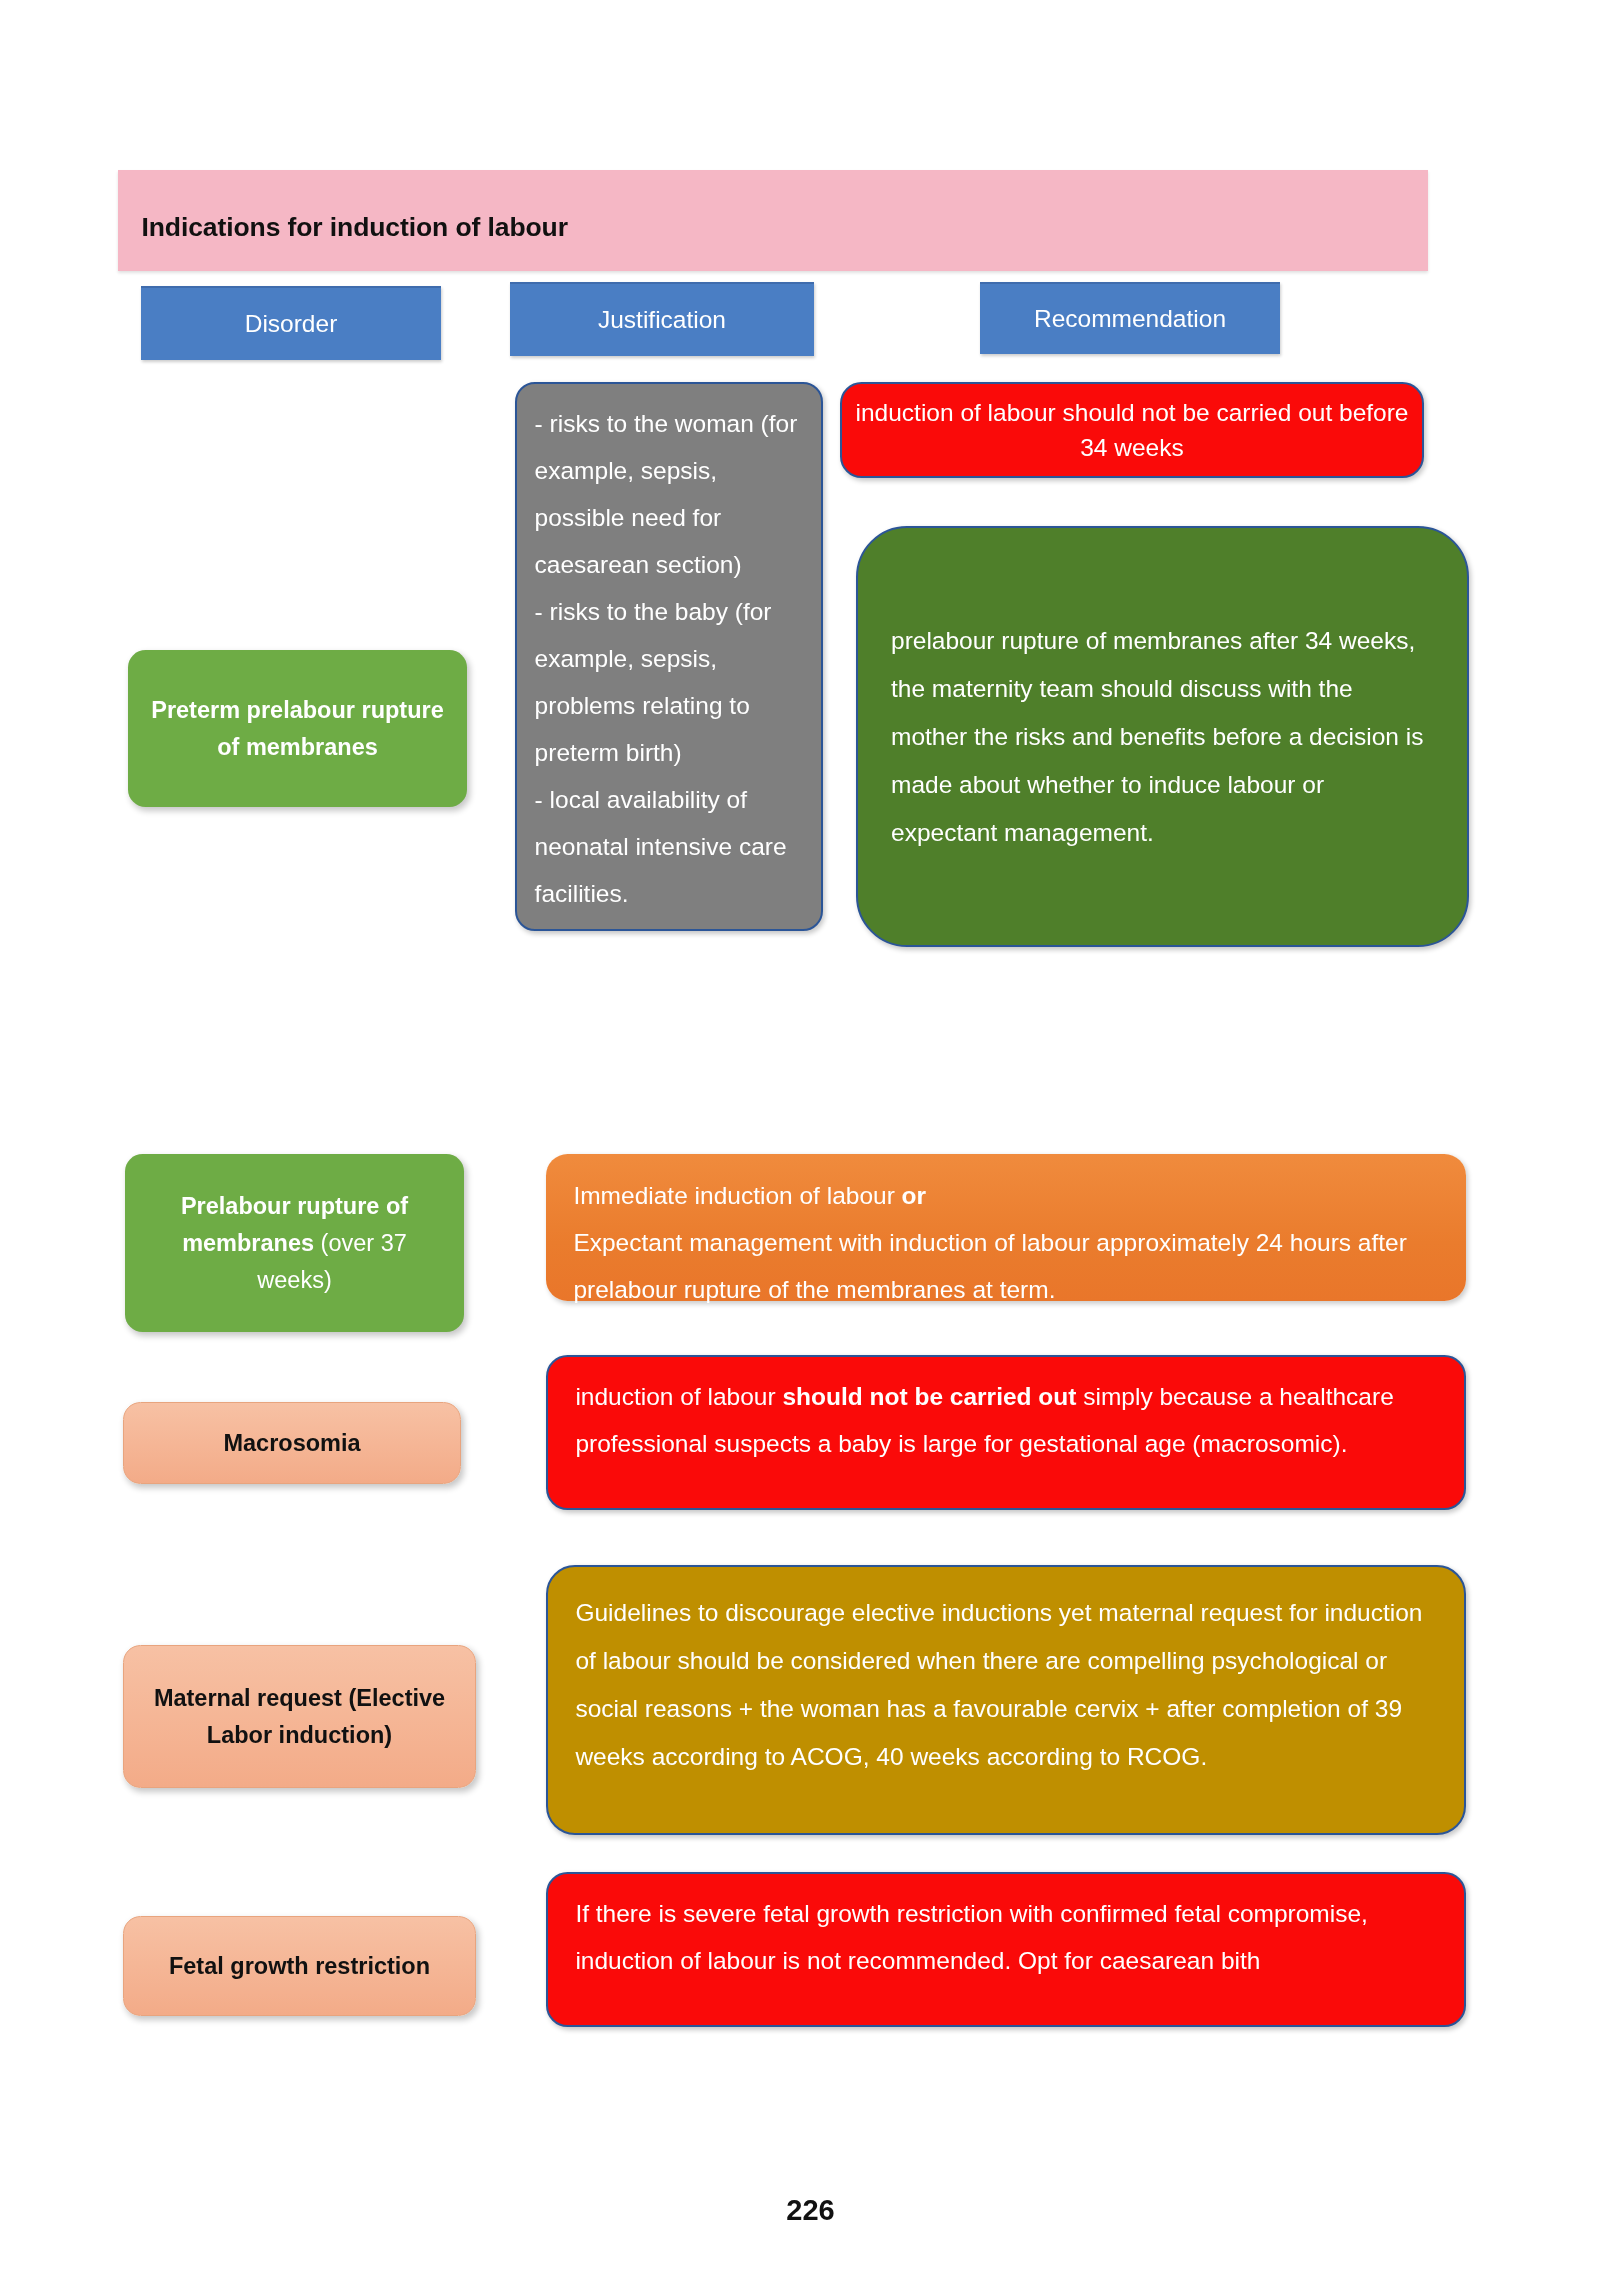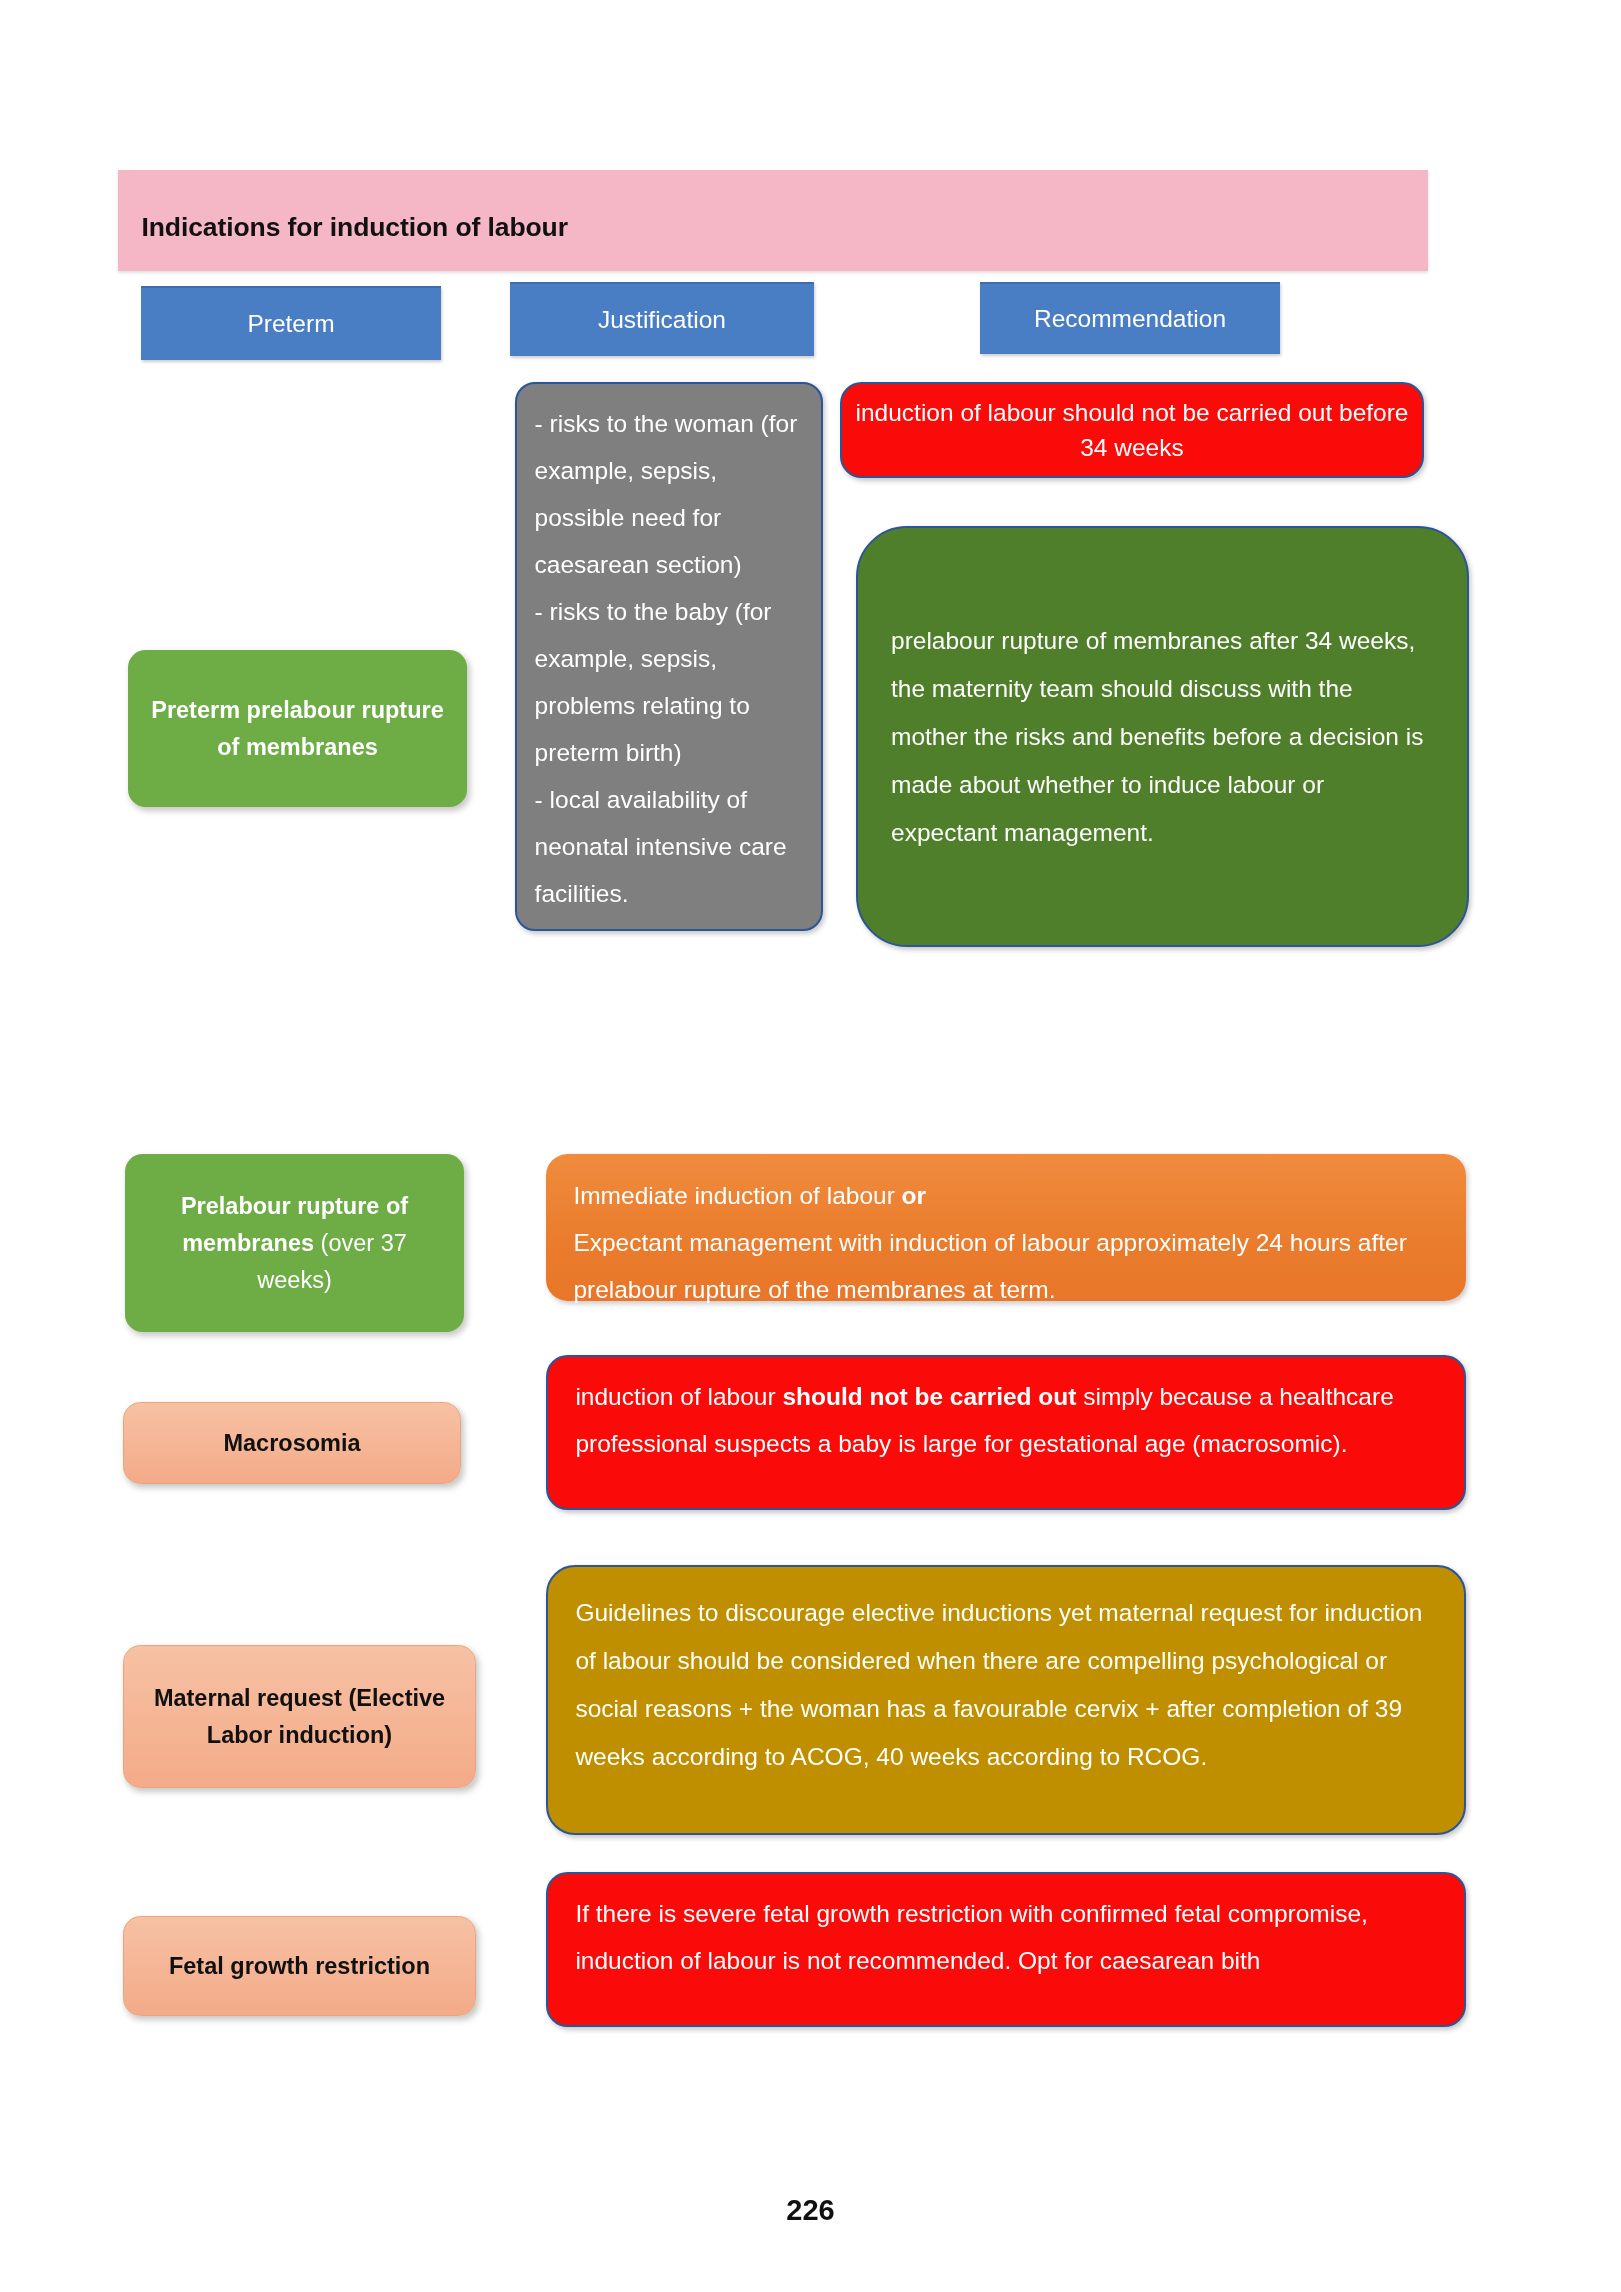--- a/index.html
+++ b/index.html
@@ -237,21 +237,21 @@
 </head>
 <body>
 
 <div class="page">
 
   <div class="title-banner">
     <div class="title-text">Indications for induction of labour</div>
   </div>
 
   <div class="col-head" id="head-disorder">
-    <span>Preterm</span>
+    <span>Disorder</span>
   </div>
   <div class="col-head" id="head-justification">
     <span>Justification</span>
   </div>
   <div class="col-head" id="head-recommendation">
     <span>Recommendation</span>
   </div>
 
   <div class="rbox" id="just-preterm" style="height: 542px; min-height: 549px;">
     <span id="just-preterm-text">- risks to the woman (for example, sepsis, possible need for caesarean section)<br>- risks to the baby (for example, sepsis, problems relating to preterm birth)<br>- local availability of neonatal intensive care facilities.</span>

